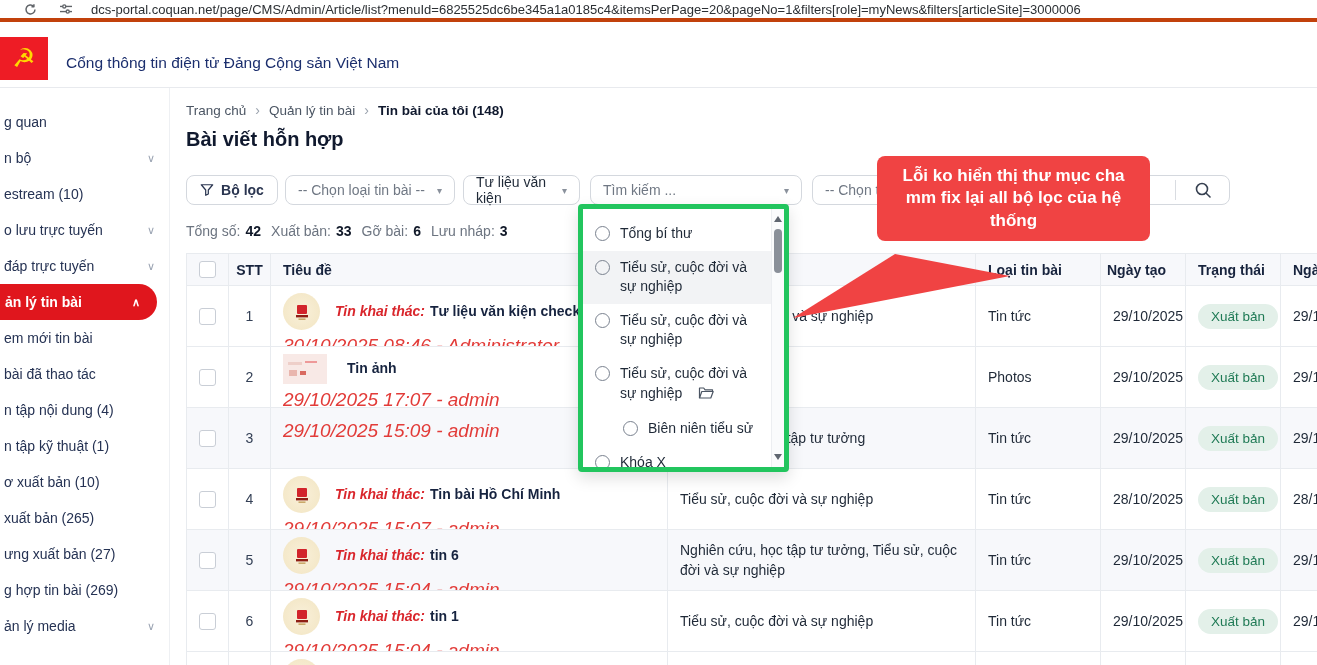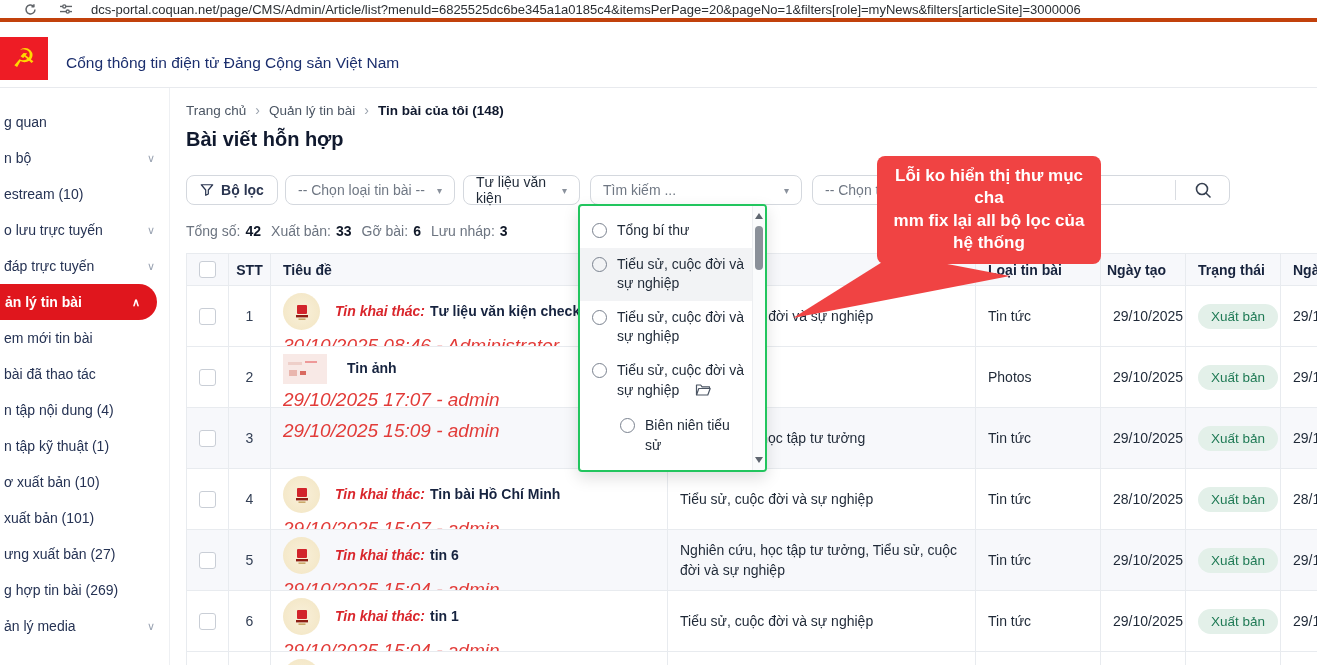--- a/index.html
+++ b/index.html
@@ -73,38 +73,38 @@
   .pfx { color:#d9262c; font-weight:bold; font-style:italic; margin-right:5px; }
   .ttl { color:#16233f; font-weight:bold; cursor:pointer; }
   .meta { margin-top:5px; font-size:19px; font-style:italic; color:#e23c39; }
   .meta:empty { display:none; }
   .c-cat { line-height:1.45; align-items:center; }
   .badge { background:#e3f0e9; color:#1f7a55; font-size:13.5px; padding:5px 13px;
     border-radius:15px; white-space:nowrap; }
   .badge:empty { display:none; }
   .c-pub { white-space:nowrap; }
   
-  .dropdown { position:absolute; left:578px; top:204px; width:189px; height:268px; background:#fff;
-    border:2px solid #22c55e; border-radius:4px; box-shadow:0 6px 16px rgba(0,0,0,.13); z-index:30; overflow:hidden; }
+  .dropdown { position:absolute; left:578px; top:204px; width:211px; height:268px; background:#fff;
+    border:5px solid #22c55e; border-radius:4px; box-shadow:0 6px 16px rgba(0,0,0,.13); z-index:30; overflow:hidden; }
   .dd-list { position:absolute; left:0; top:8px; right:13px; }
   .dd-item { display:flex; gap:10px; padding:7px 8px 7px 12px; font-size:14px; color:#1f2937;
     line-height:1.4; cursor:pointer; align-items:flex-start; }
   .dd-item.hl { background:#f2f3f5; }
   .dd-item.child { padding-left:40px; }
   .radio { width:15px; height:15px; border:1px solid #7a828f; border-radius:50%; flex:0 0 15px; margin-top:2px; }
   .dd-lbl { flex:1; }
   .fold { display:inline-block; vertical-align:-2px; margin-left:16px; }
   .sb { position:absolute; right:0; top:0; width:13px; height:100%; background:#fafbfc; border-left:1px solid #eceef1; }
   .sb .up, .sb .dn { position:absolute; left:2px; width:0; height:0; border-left:4px solid transparent;
     border-right:4px solid transparent; }
   .sb .up { top:7px; border-bottom:6px solid #5f6670; }
   .sb .dn { bottom:7px; border-top:6px solid #5f6670; }
   .sb .thumbbar { position:absolute; left:2px; top:20px; width:8px; height:44px; background:#8a9099; border-radius:4px; }
   
-  .anno { position:absolute; left:877px; top:156px; width:224px; z-index:40; background:#f04343;
+  .anno { position:absolute; left:877px; top:156px; width:273px; z-index:40; background:#f04343;
     border-radius:8px; color:#fff; font-size:17px; font-weight:bold; text-align:center;
     line-height:1.32; padding:9px 12px; }
   .anno-tail { position:absolute; left:780px; top:252px; z-index:39; }
 </style>
 </head>
 <body>
 
 <div class="browser">
   <span class="b-ico">
     <svg width="13" height="13" viewBox="0 0 16 16" fill="none" stroke="#5f6368" stroke-width="1.8">
@@ -162,21 +162,21 @@
   <div class="sitem">
       <span>n tập nội dung (4)</span>
     </div>
   <div class="sitem">
       <span>n tập kỹ thuật (1)</span>
     </div>
   <div class="sitem">
       <span>ơ xuất bản (10)</span>
     </div>
   <div class="sitem">
-      <span>xuất bản (101)</span>
+      <span>xuất bản (265)</span>
     </div>
   <div class="sitem">
       <span>ưng xuất bản (27)</span>
     </div>
   <div class="sitem">
       <span>g hợp tin bài (269)</span>
     </div>
   <div class="sitem">
       <span>ản lý media</span>
       <span class="chev">∨</span>

